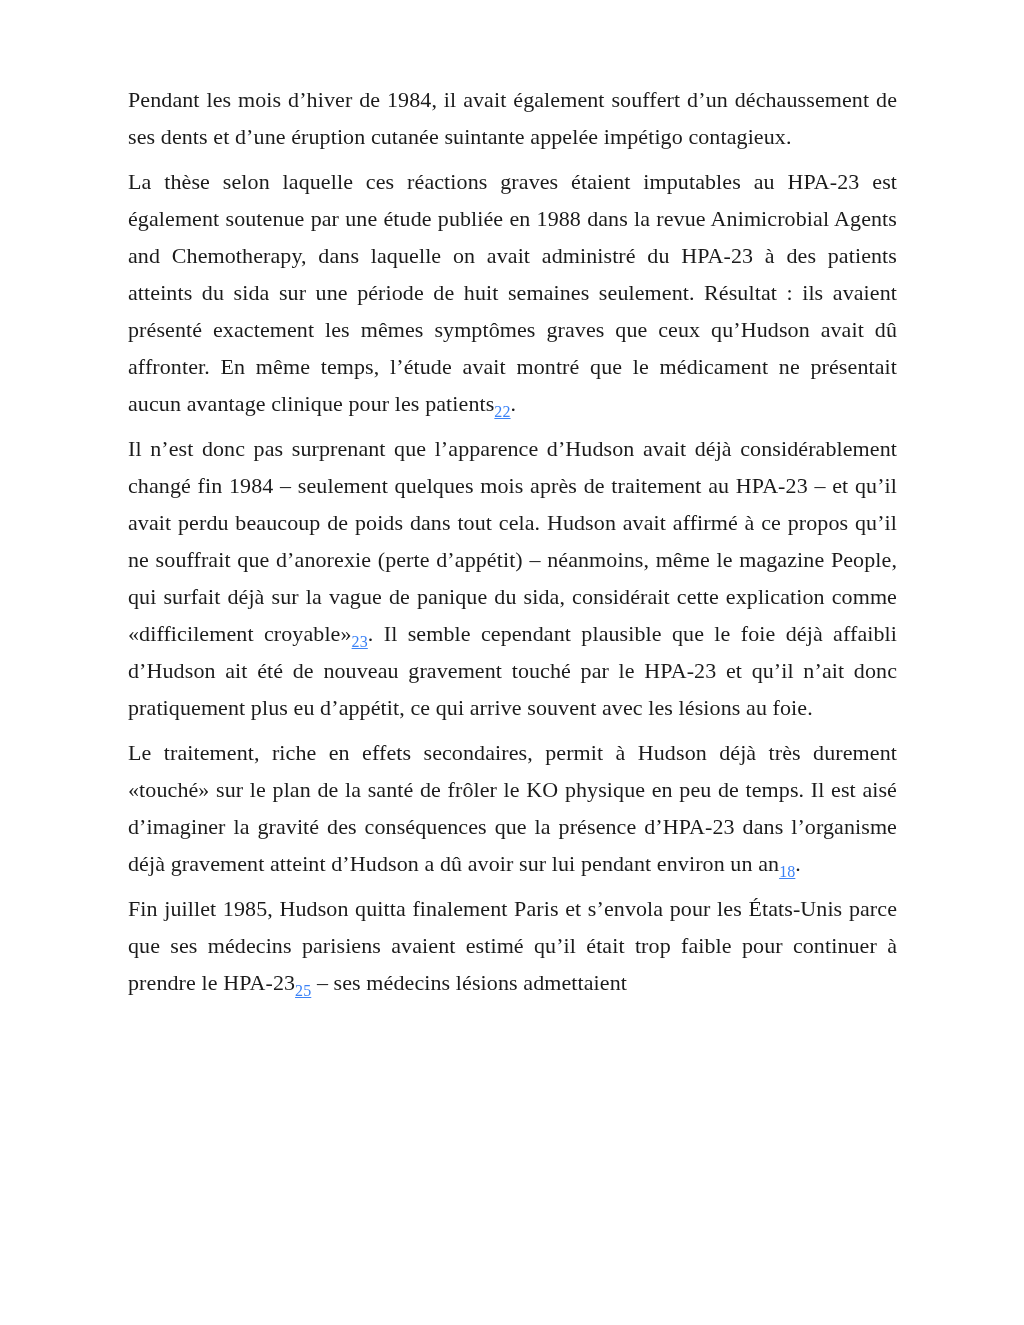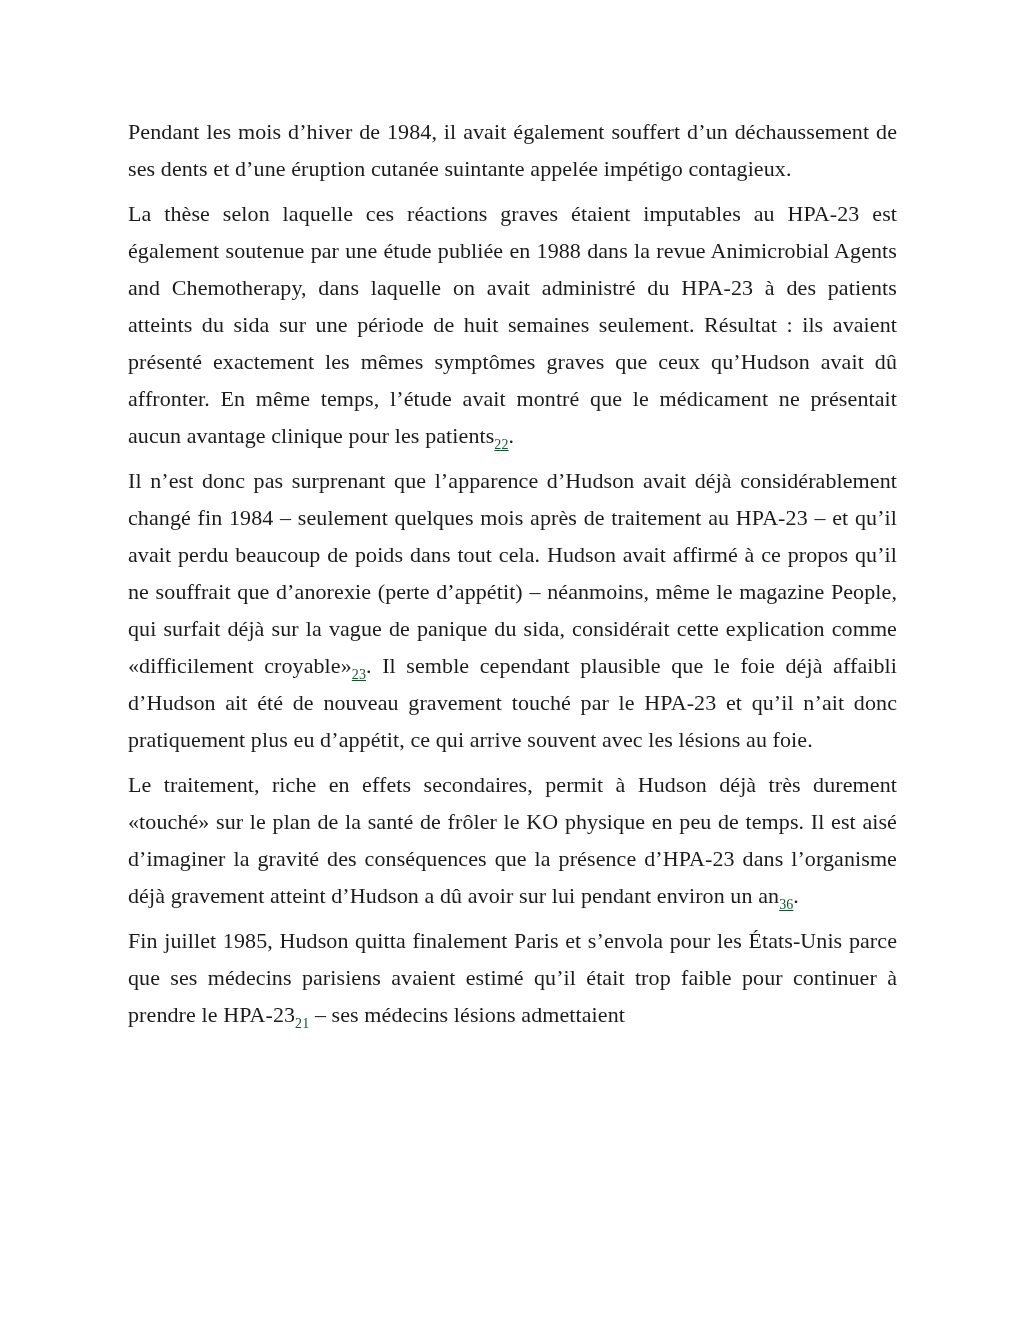--- a/index.html
+++ b/index.html
@@ -9,49 +9,49 @@
   }
   body {
     width: 1024px;
     height: 1325px;
     font-family: "Liberation Serif", "DejaVu Serif", serif;
   }
   .page {
     box-sizing: border-box;
     width: 1024px;
     height: 1029px;
-    padding: 113px 127px 0 128px;
+    padding: 81px 127px 0 128px;
     background: #ffffff;
     overflow: hidden;
   }
   .para {
     margin: 0 0 8px 0;
     font-size: 22px;
     line-height: 37px;
     color: #1b1b1b;
     text-align: justify;
     letter-spacing: 0.1px;
   }
   .fn-link {
-    color: #14532d;
-    font-size: 14px;
+    color: #3b82f6;
+    font-size: 16px;
     line-height: 0;
     text-decoration: underline;
     vertical-align: -6px;
     cursor: pointer;
   }
 </style>
 </head>
 <body>
 
 <div class="page">
 
   <p class="para"><span>Pendant les mois d’hiver de 1984, il avait également souffert d’un déchaussement de ses dents et d’une éruption cutanée suintante appelée impétigo contagieux.</span></p>
 
   <p class="para"><span>La thèse selon laquelle ces réactions graves étaient imputables au HPA-23 est également soutenue par une étude publiée en 1988 dans la revue Animicrobial Agents and Chemotherapy, dans laquelle on avait administré du HPA-23 à des patients atteints du sida sur une période de huit semaines seulement. Résultat : ils avaient présenté exactement les mêmes symptômes graves que ceux qu’Hudson avait dû affronter. En même temps, l’étude avait montré que le médicament ne présentait aucun avantage clinique pour les patients</span><a class="fn-link">22</a><span>.</span></p>
 
   <p class="para"><span>Il n’est donc pas surprenant que l’apparence d’Hudson avait déjà considérablement changé fin 1984 – seulement quelques mois après de traitement au HPA-23 – et qu’il avait perdu beaucoup de poids dans tout cela. Hudson avait affirmé à ce propos qu’il ne souffrait que d’anorexie (perte d’appétit) – néanmoins, même le magazine People, qui surfait déjà sur la vague de panique du sida, considérait cette explication comme «difficilement croyable»</span><a class="fn-link">23</a><span>. Il semble cependant plausible que le foie déjà affaibli d’Hudson ait été de nouveau gravement touché par le HPA-23 et qu’il n’ait donc pratiquement plus eu d’appétit, ce qui arrive souvent avec les lésions au foie.</span></p>
 
-  <p class="para"><span>Le traitement, riche en effets secondaires, permit à Hudson déjà très durement «touché» sur le plan de la santé de frôler le KO physique en peu de temps. Il est aisé d’imaginer la gravité des conséquences que la présence d’HPA-23 dans l’organisme déjà gravement atteint d’Hudson a dû avoir sur lui pendant environ un an</span><a class="fn-link">36</a><span>.</span></p>
+  <p class="para"><span>Le traitement, riche en effets secondaires, permit à Hudson déjà très durement «touché» sur le plan de la santé de frôler le KO physique en peu de temps. Il est aisé d’imaginer la gravité des conséquences que la présence d’HPA-23 dans l’organisme déjà gravement atteint d’Hudson a dû avoir sur lui pendant environ un an</span><a class="fn-link">18</a><span>.</span></p>
 
-  <p class="para"><span>Fin juillet 1985, Hudson quitta finalement Paris et s’envola pour les États-Unis parce que ses médecins parisiens avaient estimé qu’il était trop faible pour continuer à prendre le HPA-23</span><a class="fn-link">21</a><span> – ses médecins lésions admettaient</span></p>
+  <p class="para"><span>Fin juillet 1985, Hudson quitta finalement Paris et s’envola pour les États-Unis parce que ses médecins parisiens avaient estimé qu’il était trop faible pour continuer à prendre le HPA-23</span><a class="fn-link">25</a><span> – ses médecins lésions admettaient</span></p>
 
 </div>
 
 </body></html>

